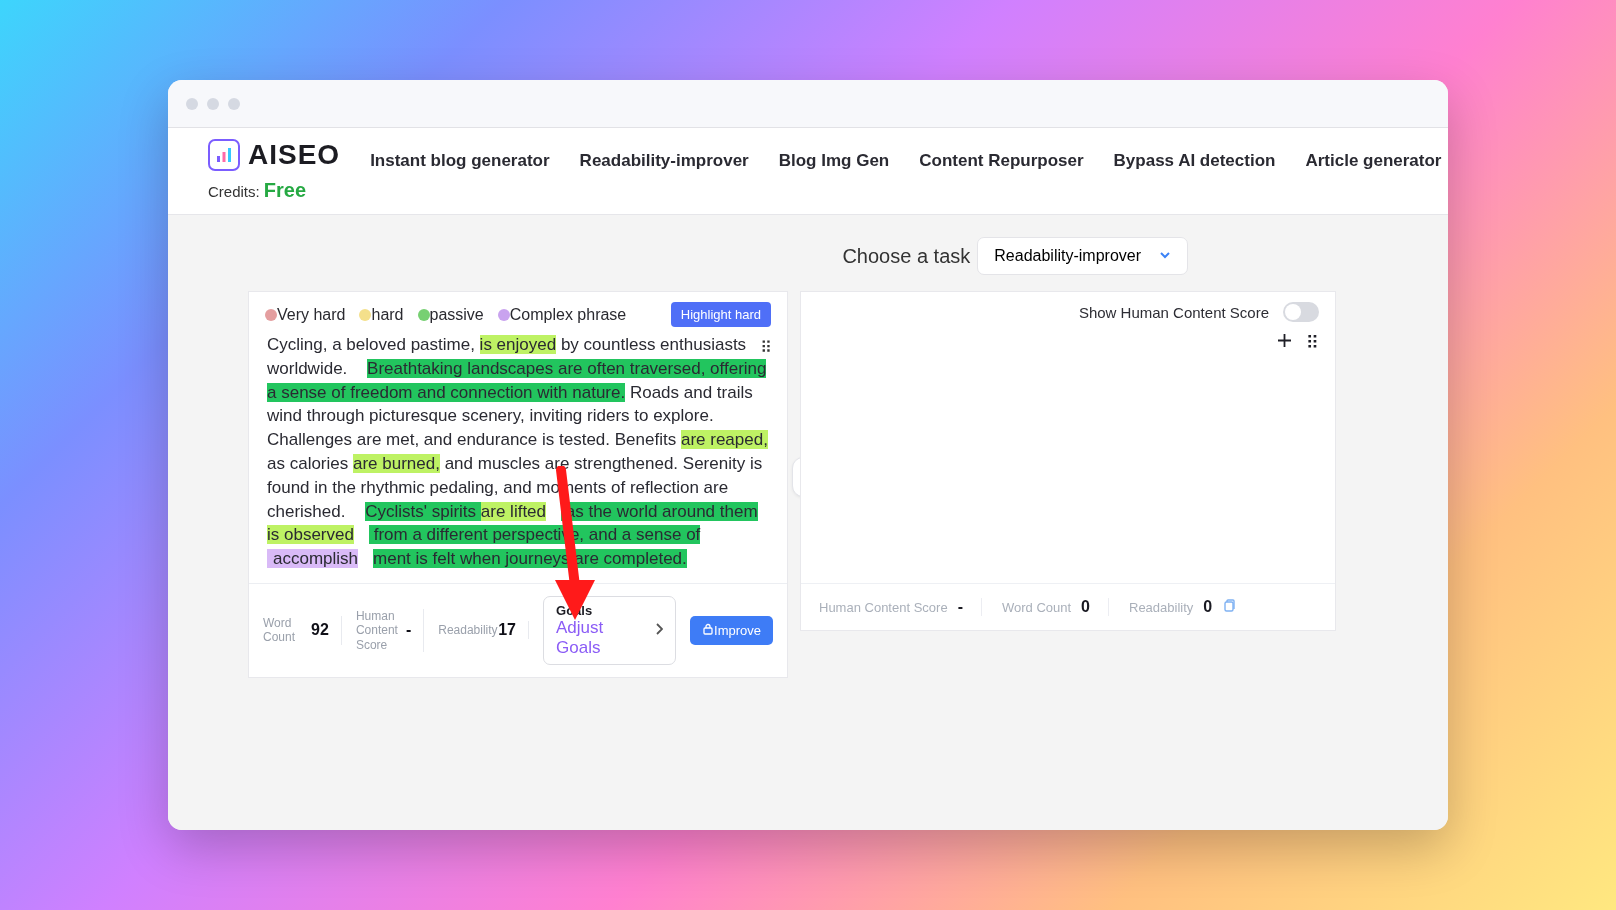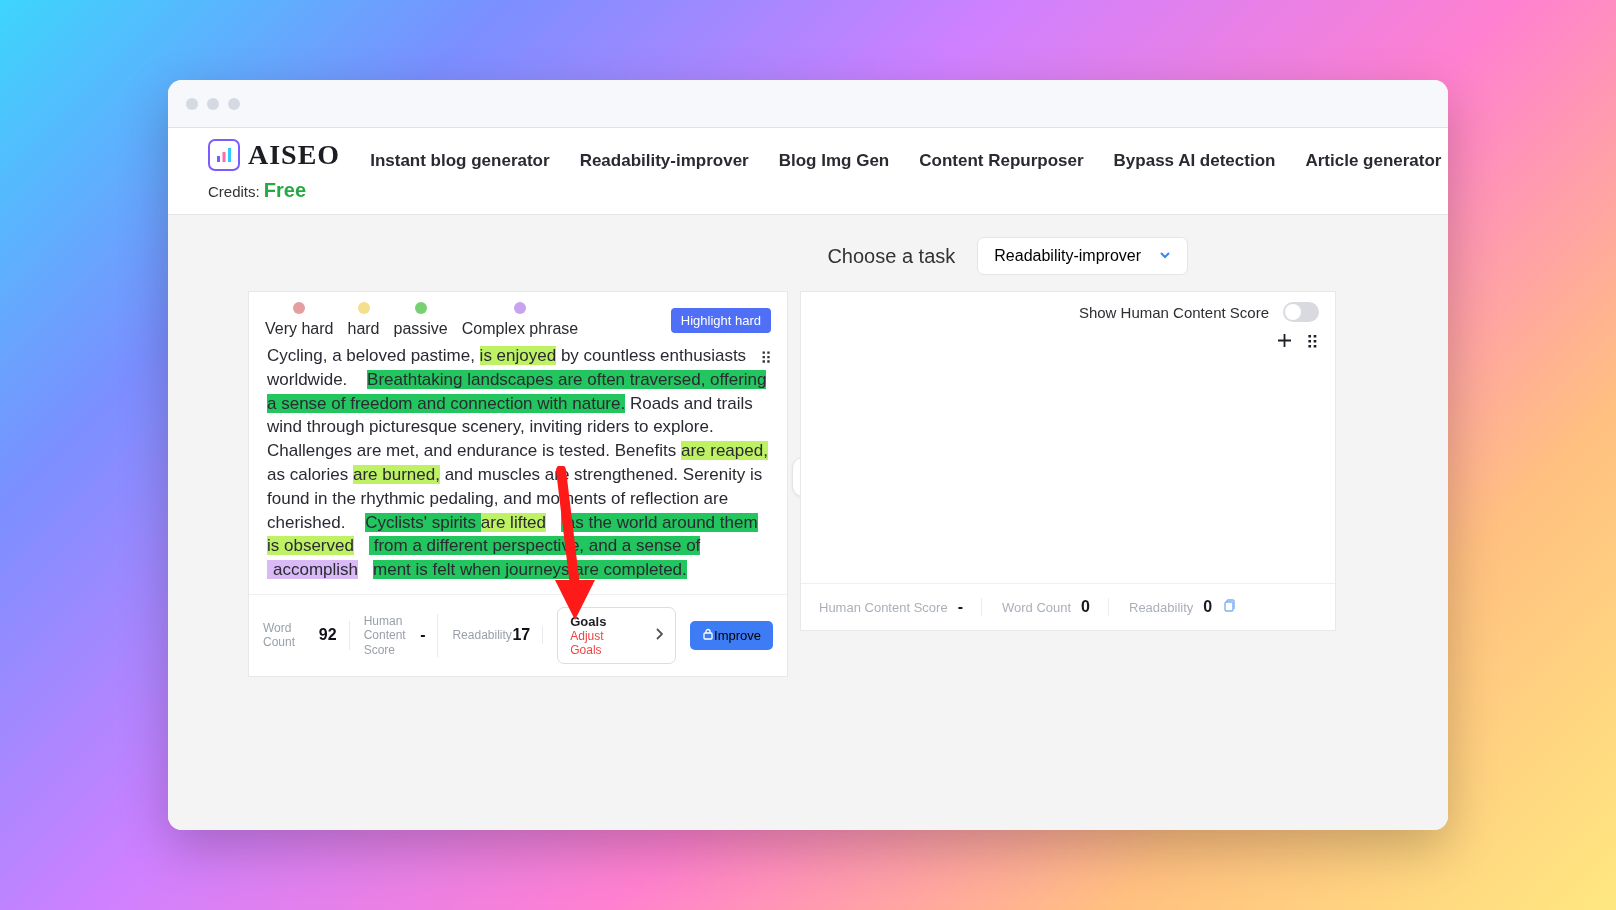--- a/index.html
+++ b/index.html
@@ -20,40 +20,40 @@
   background: #f7f8fb;
 }
 .dot { width: 12px; height: 12px; border-radius: 50%; background: #d5d9e2; }
 .topnav { background: #fff; border-bottom: 1px solid #e6e6ea; padding: 10px 40px 12px; }
 .navrow { display: flex; align-items: center; gap: 30px; }
 .logo { display: flex; align-items: center; gap: 8px; }
 .logo-icon {
   width: 32px; height: 32px; border: 2px solid #7b5dff; border-radius: 7px;
   display: flex; align-items: center; justify-content: center;
 }
-.logo-text { font-size: 28px; font-weight: 800; letter-spacing: 1px; color: #1c1c22; font-family: Liberation Serif, serif; }
+.logo-text { font-size: 28px; font-weight: 800; letter-spacing: 1px; color: #1c1c22; }
 .nav-link { font-size: 17px; font-weight: 700; color: #2a2a32; cursor: pointer; white-space: nowrap; margin-top: 13px; }
 .credits { font-size: 15px; color: #333; margin-top: 8px; }
 .credits-val { color: #26a943; font-size: 20px; font-weight: 600; }
 .workspace { flex: 1; background: #f4f4f4; padding: 22px 80px; position: relative; overflow: hidden; }
-.taskbar { display: flex; align-items: center; justify-content: flex-end; gap: 22px; margin-bottom: 16px; padding-right: 180px; }
+.taskbar { display: flex; align-items: center; justify-content: flex-end; gap: 7px; margin-bottom: 16px; padding-right: 180px; }
 .task-label { font-size: 20px; color: #333; }
 .dropdown {
   background: #fff; border: 1px solid #e4e4e8; border-radius: 7px;
   padding: 9px 16px; font-size: 16px; display: flex; align-items: center; gap: 18px;
   cursor: pointer; min-width: 200px; justify-content: space-between;
 }
 .chev { color: #3b82f6; }
 .panels { display: flex; gap: 12px; align-items: flex-start; position: relative; }
 .editor-panel {
   width: 540px; background: #fff; border: 1px solid #e8e8ec;
   display: flex; flex-direction: column; position: relative;
 }
 .legend { display: flex; align-items: center; gap: 14px; flex-wrap: wrap; padding: 10px 16px 6px; }
-.legend-item { display: flex; align-items: center; gap: 6px; font-size: 16px; color: #2a2a30; flex-direction: column; }
+.legend-item { display: flex; align-items: center; font-size: 16px; color: #2a2a30; }
 .ldot { width: 12px; height: 12px; border-radius: 50%; }
 .hl-btn {
   background: #4f6ff7; color: #fff; font-size: 13px;
   border: none; border-radius: 4px; padding: 5px 10px; cursor: pointer; margin-left: auto;
 }
 .text-area {
   padding: 0 18px 12px; font-size: 17px; line-height: 1.4; color: #2a2a32; position: relative;
 }
 .drag-handle {
   position: absolute; right: 14px; top: 4px; color: #333; cursor: grab;
@@ -68,23 +68,23 @@
 }
 .metric { display: flex; align-items: center; gap: 8px; border-right: 1px solid #e8eaef; padding-right: 12px; }
 .metric:last-of-type { border-right: none; }
 .metric-label { line-height: 1.2; max-width: 52px; }
 .metric-val { color: #101018; font-weight: 800; font-size: 16px; }
 .goals-btn {
   border: 1px solid #dcdde2; border-radius: 7px; padding: 6px 12px;
   display: flex; align-items: center; gap: 22px; cursor: pointer; background: #fff;
 }
 .goals-txt .g1 { font-size: 13px; font-weight: 700; color: #1d1d24; }
-.goals-txt .g2 { font-size: 12px; color: #ef4444; }
+.goals-txt .g2 { font-size: 17px; color: #8b5cf6; }
 .improve-btn {
-  background: #3e7cf6; color: #000000; border: none; border-radius: 5px;
+  background: #3e7cf6; color: #ffffff; border: none; border-radius: 5px;
   padding: 7px 12px; font-size: 13px; display: flex; align-items: center; cursor: pointer;
   margin-left: auto;
 }
 .arrow-overlay { position: absolute; left: 300px; top: 174px; pointer-events: none; z-index: 9; }
 .right-panel {
   width: 536px; height: 340px; background: #fff; border: 1px solid #e8e8ec;
   display: flex; flex-direction: column; position: relative;
 }
 .rp-top { display: flex; align-items: center; justify-content: flex-end; gap: 14px; padding: 10px 16px; font-size: 15px; color: #2d2d34; text-align: right; }
 .toggle {

